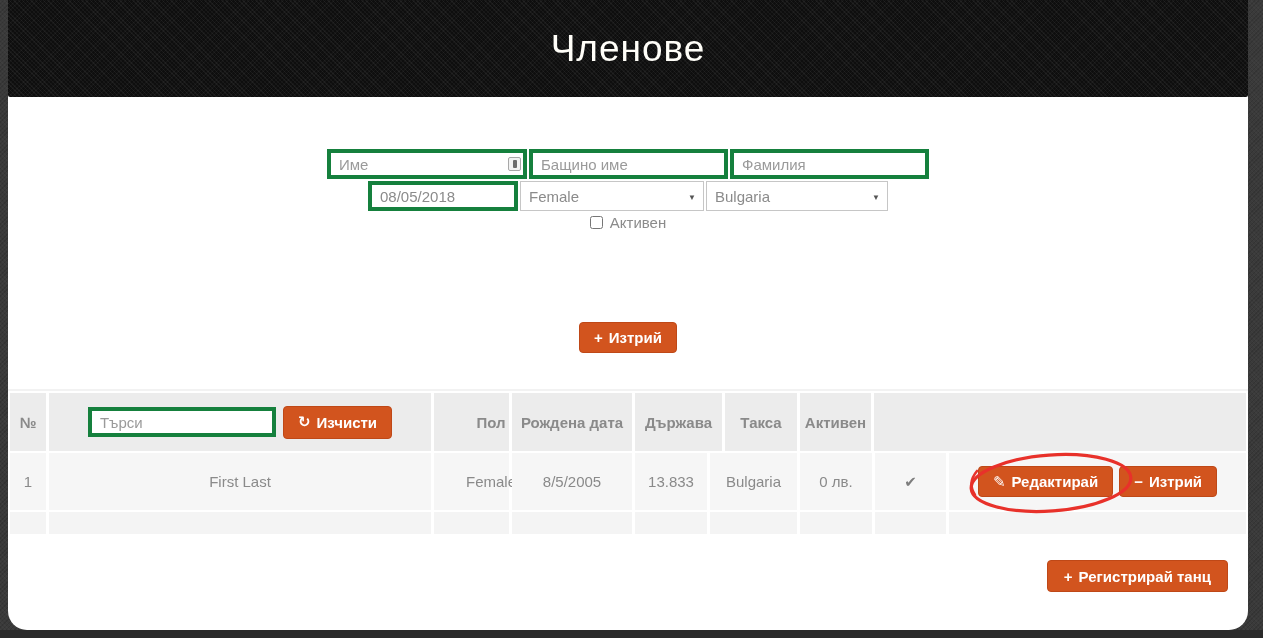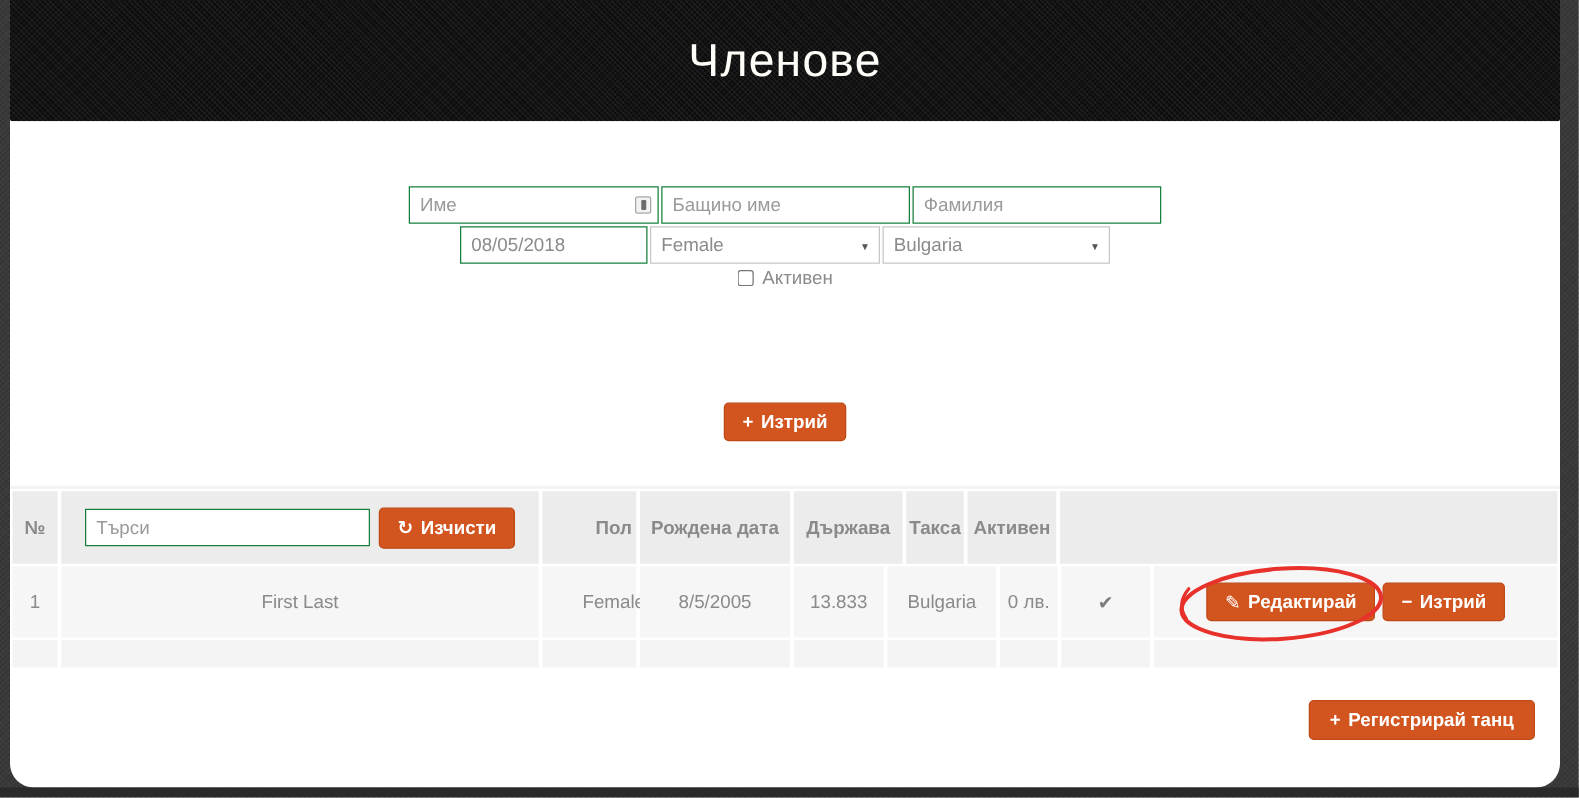--- a/index.html
+++ b/index.html
@@ -26,21 +26,21 @@
       repeating-linear-gradient(-45deg, rgba(255,255,255,0.03) 0 1px, transparent 1px 3px);
     border-radius:0 0 2px 2px;
   }
   .band h1 { color:#fffef8; font-size:37px; font-weight:400; letter-spacing:1px; }
 
   
   .form-area { padding-top:52px; }
   .frow { display:flex; justify-content:center; align-items:center; }
   .frow + .frow { margin-top:2px; }
   input[type=text] {
-    height:30px; border:1px solid #15803d; background:#fff;
+    height:30px; border:4px solid #15803d; background:#fff;
     font-family:inherit; font-size:15px; color:#8b8b8b; padding:0 8px; outline:none;
   }
   input::placeholder { color:#9a9a9a; opacity:1; }
   .iwrap { position:relative; margin:0 1px; }
   .in-name { width:200px; border:1px solid #949494; }
   .in-mid, .in-fam { width:199px; }
   .autofill-icon {
     position:absolute; right:6px; top:8px; width:13px; height:14px;
     border:1px solid #a8a8a8; background:#f2f2f2; border-radius:2px;
     display:flex; align-items:center; justify-content:center;
@@ -73,23 +73,23 @@
   .trow { display:flex; gap:3px; margin-bottom:2px; }
   .cell {
     background:#ececec; display:flex; align-items:center; justify-content:center;
     color:#8a8a8a; font-size:15px;
   }
   .hrow .cell { height:58px; font-weight:bold; }
   .drow .cell { height:57px; background:#f6f6f6; font-weight:normal; }
   .erow .cell { height:22px; background:#f4f4f4; }
   .c-num{width:36px;} .c-name{width:382px;} .c-gender{width:75px;padding-left:39px;}
   .c-bdate{width:120px;} .c-age{width:72px;} .c-country{width:87px;}
-  .c-fee{width:46px;} .c-active{width:71px;} .c-actions{flex:1;}
+  .c-fee{width:72px;} .c-active{width:71px;} .c-actions{flex:1;}
   .search-cell { justify-content:center; }
-  .search-input { width:228px; height:31px; border:1px solid #b9b9b9; margin-right:7px; color:#777; }
+  .search-input { width:188px; height:31px; border:1px solid #b9b9b9; margin-right:7px; color:#777; }
   .btn-clear { height:33px; }
   .check-glyph { color:#7d7d7d; font-size:15px; }
   .actions-cell { position:relative; }
   .actions-cell .btn { margin:0 3px; }
   .annotation { position:absolute; left:14px; top:-10px; width:180px; height:78px; pointer-events:none; }
 
   
   .footer-row { margin-top:26px; padding-right:20px; display:flex; justify-content:flex-end; }
   .btn-register { height:32px; padding:0 16px; }
 </style>

